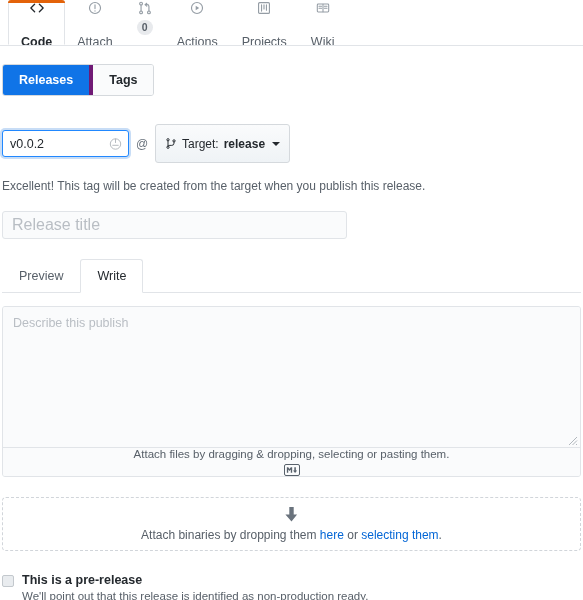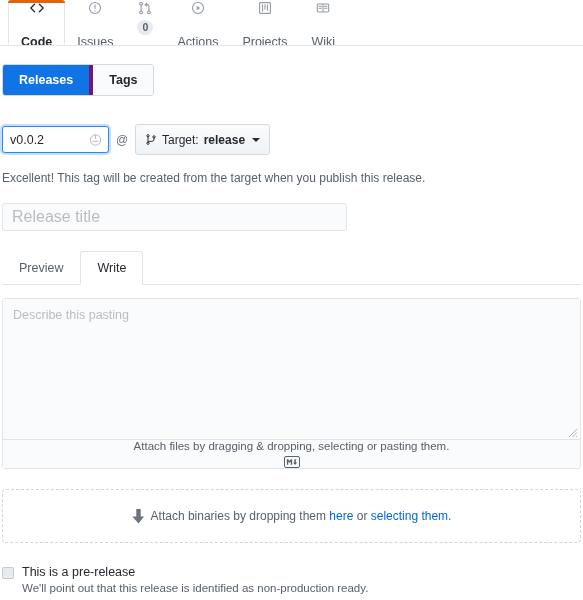--- a/index.html
+++ b/index.html
@@ -107,21 +107,21 @@
 
   
   .tag-row {
     display: flex;
     align-items: center;
     margin-top: 28px;
     gap: 0;
   }
   .tag-field {
     position: relative;
-    width: 107px;
+    width: 127px;
     height: 27px;
     border: 1px solid #2188ff;
     border-radius: 3px;
     background: #fff;
     box-shadow: 0 0 0 2px rgba(3,102,214,.22);
     display: flex;
     align-items: center;
   }
   .tag-field input {
     border: 0; outline: 0;
@@ -144,21 +144,21 @@
   .at-sign {
     width: 26px;
     text-align: center;
     color: #6a737d;
     font-size: 12px;
   }
   .target-btn {
     display: inline-flex;
     align-items: center;
     gap: 5px;
-    height: 31px;
+    height: 39px;
     padding: 0 9px;
     border: 1px solid #d5d9dd;
     border-radius: 3px;
     background: linear-gradient(#fafbfc,#eff3f6);
     font-size: 12px;
     color: #24292e;
     cursor: pointer;
     text-align: right;
   }
   .target-btn .t-label { color: #24292e; }
@@ -267,41 +267,42 @@
     height: 54px;
     border: 1px dashed #d1d5da;
     border-radius: 4px;
     display: flex;
     align-items: center;
     justify-content: center;
     gap: 6px;
     font-size: 12px;
     color: #586069;
     background: #fff;
+    flex-direction: column;
   }
   .dropzone .dz-arrow { color: #6a737d; display: flex; align-items: center; }
   .dz-link { color: #0366d6; }
 
   
   .prerelease {
     margin-top: 22px;
     display: flex;
     gap: 8px;
     align-items: flex-start;
   }
   .cbox {
     width: 12px; height: 12px;
     margin-top: 2px;
     border: 1px solid #c3c8cd;
     border-radius: 2px;
     background: #e9ecef;
     flex: 0 0 auto;
     cursor: pointer;
   }
-  .pr-title { font-size: 12.5px; font-weight: 400; color: #24292e; }
+  .pr-title { font-size: 12.5px; font-weight: 700; color: #24292e; }
   .pr-sub { font-size: 11.5px; color: #586069; margin-top: 3px; }
 </style>
 </head>
 <body>
 
 <div class="repo-nav">
 
   <div class="nav-item selected">
     <span class="nav-icon">
       <svg width="14" height="14" viewBox="0 0 16 16" fill="currentColor">
@@ -311,21 +312,21 @@
     <span class="nav-label">Code</span>
   </div>
 
   <div class="nav-item">
     <span class="nav-icon">
       <svg width="14" height="14" viewBox="0 0 16 16" fill="none" stroke="currentColor" stroke-width="1.3">
           <circle cx="8" cy="8" r="6.3"></circle>
           <path d="M8 4.5v4.2M8 11.2v.3" stroke-linecap="round"></path>
         </svg>
     </span>
-    <span class="nav-label">Issues</span>
+    <span class="nav-label">Attach</span>
     <span class="counter">0</span>
   </div>
 
   <div class="nav-item">
     <span class="nav-icon">
       <svg width="14" height="14" viewBox="0 0 16 16" fill="none" stroke="currentColor" stroke-width="1.3">
           <circle cx="3.5" cy="3" r="1.6"></circle>
           <circle cx="3.5" cy="13" r="1.6"></circle>
           <circle cx="12.5" cy="13" r="1.6"></circle>
           <path d="M3.5 4.6v6.8M12.5 11.4V6.2a2 2 0 00-2-2H8.3" stroke-linecap="round"></path>
@@ -414,21 +415,21 @@
 
   
   <div class="wp-tabs">
     <div class="wp-tab">Preview</div>
     <div class="wp-tab active">Write</div>
   </div>
 
   
   <div class="comment-box">
     <div class="comment-area">
-      <span>Describe this pasting</span>
+      <span>Describe this publish</span>
       <span class="resize-grip">
         <svg width="10" height="10" viewBox="0 0 10 10" stroke="currentColor" stroke-width="1" fill="none">
             <path d="M9 1L1 9M9 4.5L4.5 9M9 8L8 9"></path>
           </svg>
       </span>
     </div>
     <div class="attach-bar">
       <span>Attach files by dragging &amp; dropping, selecting or pasting them.</span>
       <span class="md-icon">
         <svg width="12" height="8" viewBox="0 0 14 9" fill="currentColor">

